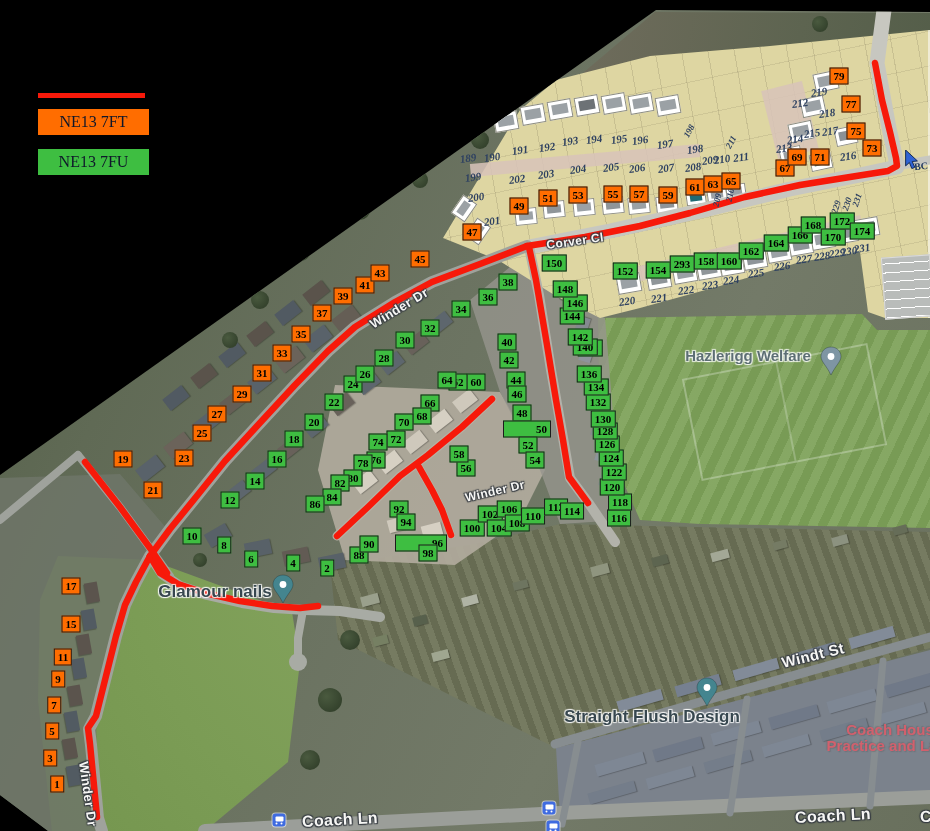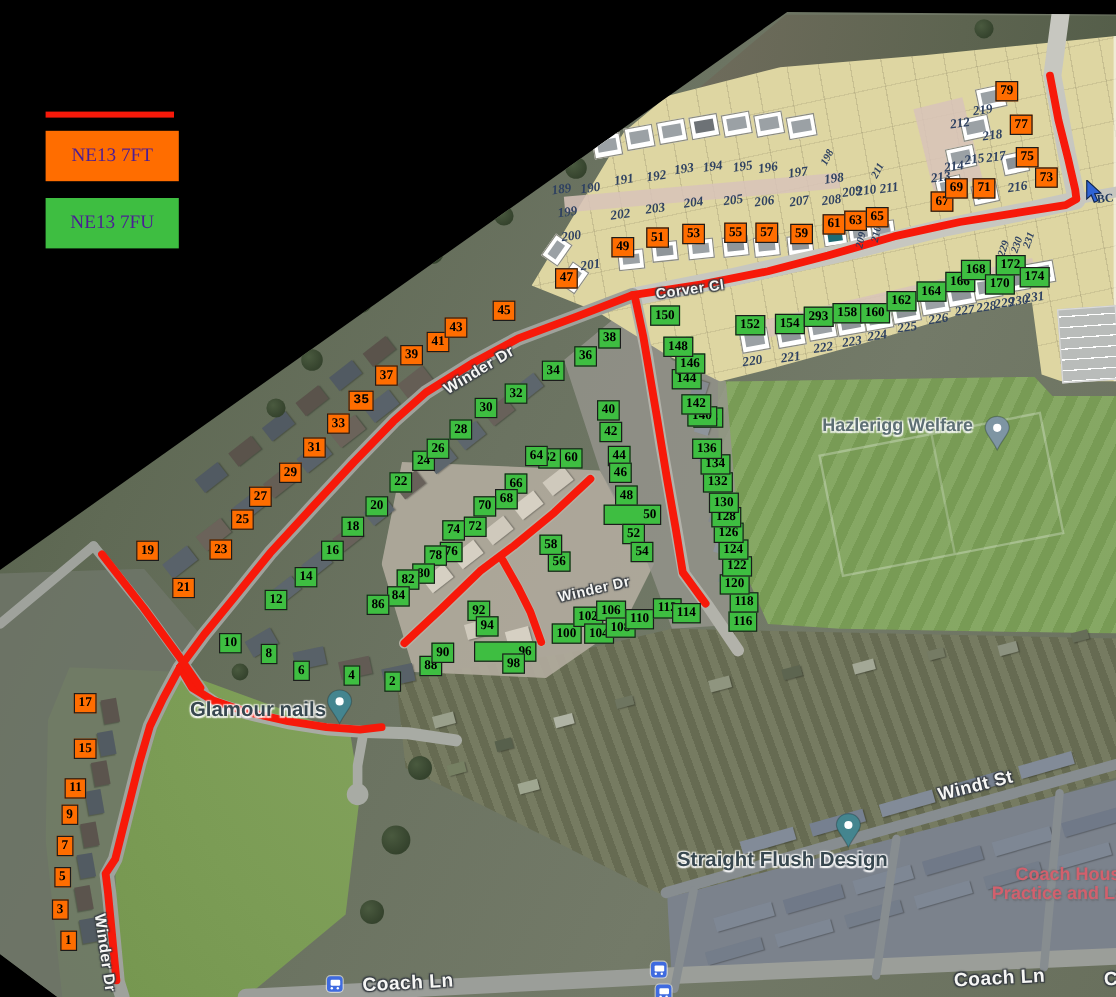--- a/index.html
+++ b/index.html
@@ -61,22 +61,22 @@
        box-shadow:0 0 0 1px rgba(255,255,255,.55);transform:translate(-50%,-50%);}
   .bus i{position:absolute;left:2.5px;top:2.5px;width:8px;height:5px;background:#fff;border-radius:1px;}
   .bus b{position:absolute;width:2px;height:2px;border-radius:50%;background:#fff;top:9px;}
   .bus b.l{left:3px}.bus b.r{left:8px}
   
   .marker{position:absolute;transform:translate(-50%,-50%);color:#000;border:1px solid #1c1c1c;
        font:700 11px "Liberation Serif",serif;line-height:1;padding:2px 3px;white-space:nowrap;}
   
   .legend{position:absolute;left:38px;top:93px;}
   .legend .rline{width:107px;height:5px;margin-bottom:11px;}
-  .legend .lbox{width:111px;height:42px;display:flex;align-items:center;justify-content:center;
-       color:#4c1d95;font:16px "Liberation Serif",serif;margin-bottom:14px;}
+  .legend .lbox{width:111px;height:26px;display:flex;align-items:center;justify-content:center;
+       color:#0f172a;font:16px "Liberation Serif",serif;margin-bottom:14px;}
   .cursor{position:absolute;z-index:60;}
   .edgelabel{position:absolute;transform:translate(-50%,-50%) rotate(-6deg);color:#223a5e;
        font:700 10px "Liberation Serif",serif;}
   .layer{position:absolute;left:0;top:0;width:0;height:0;}
 </style>
 </head>
 <body>
 
 <div class="stage">
   <div class="map">
@@ -435,21 +435,21 @@
         <div class="marker" style="left: 71px; top: 624px; background: rgb(255, 109, 0);">15</div>
         <div class="marker" style="left: 71px; top: 586px; background: rgb(255, 109, 0);">17</div>
         <div class="marker" style="left: 123px; top: 459px; background: rgb(255, 109, 0);">19</div>
         <div class="marker" style="left: 153px; top: 490px; background: rgb(255, 109, 0);">21</div>
         <div class="marker" style="left: 184px; top: 458px; background: rgb(255, 109, 0);">23</div>
         <div class="marker" style="left: 202px; top: 433px; background: rgb(255, 109, 0);">25</div>
         <div class="marker" style="left: 217px; top: 414px; background: rgb(255, 109, 0);">27</div>
         <div class="marker" style="left: 242px; top: 394px; background: rgb(255, 109, 0);">29</div>
         <div class="marker" style="left: 262px; top: 373px; background: rgb(255, 109, 0);">31</div>
         <div class="marker" style="left: 282px; top: 353px; background: rgb(255, 109, 0);">33</div>
-        <div class="marker" style="left: 301px; top: 334px; background: rgb(255, 109, 0); font-family: Liberation Mono, monospace;">35</div>
+        <div class="marker" style="left: 301px; top: 334px; background: rgb(255, 109, 0);">35</div>
         <div class="marker" style="left: 322px; top: 313px; background: rgb(255, 109, 0);">37</div>
         <div class="marker" style="left: 343px; top: 296px; background: rgb(255, 109, 0);">39</div>
         <div class="marker" style="left: 365px; top: 285px; background: rgb(255, 109, 0);">41</div>
         <div class="marker" style="left: 380px; top: 273px; background: rgb(255, 109, 0);">43</div>
         <div class="marker" style="left: 420px; top: 259px; background: rgb(255, 109, 0);">45</div>
         <div class="marker" style="left: 472px; top: 232px; background: rgb(255, 109, 0);">47</div>
         <div class="marker" style="left: 519px; top: 206px; background: rgb(255, 109, 0);">49</div>
         <div class="marker" style="left: 548px; top: 198px; background: rgb(255, 109, 0);">51</div>
         <div class="marker" style="left: 578px; top: 195px; background: rgb(255, 109, 0);">53</div>
         <div class="marker" style="left: 613px; top: 194px; background: rgb(255, 109, 0);">55</div>

